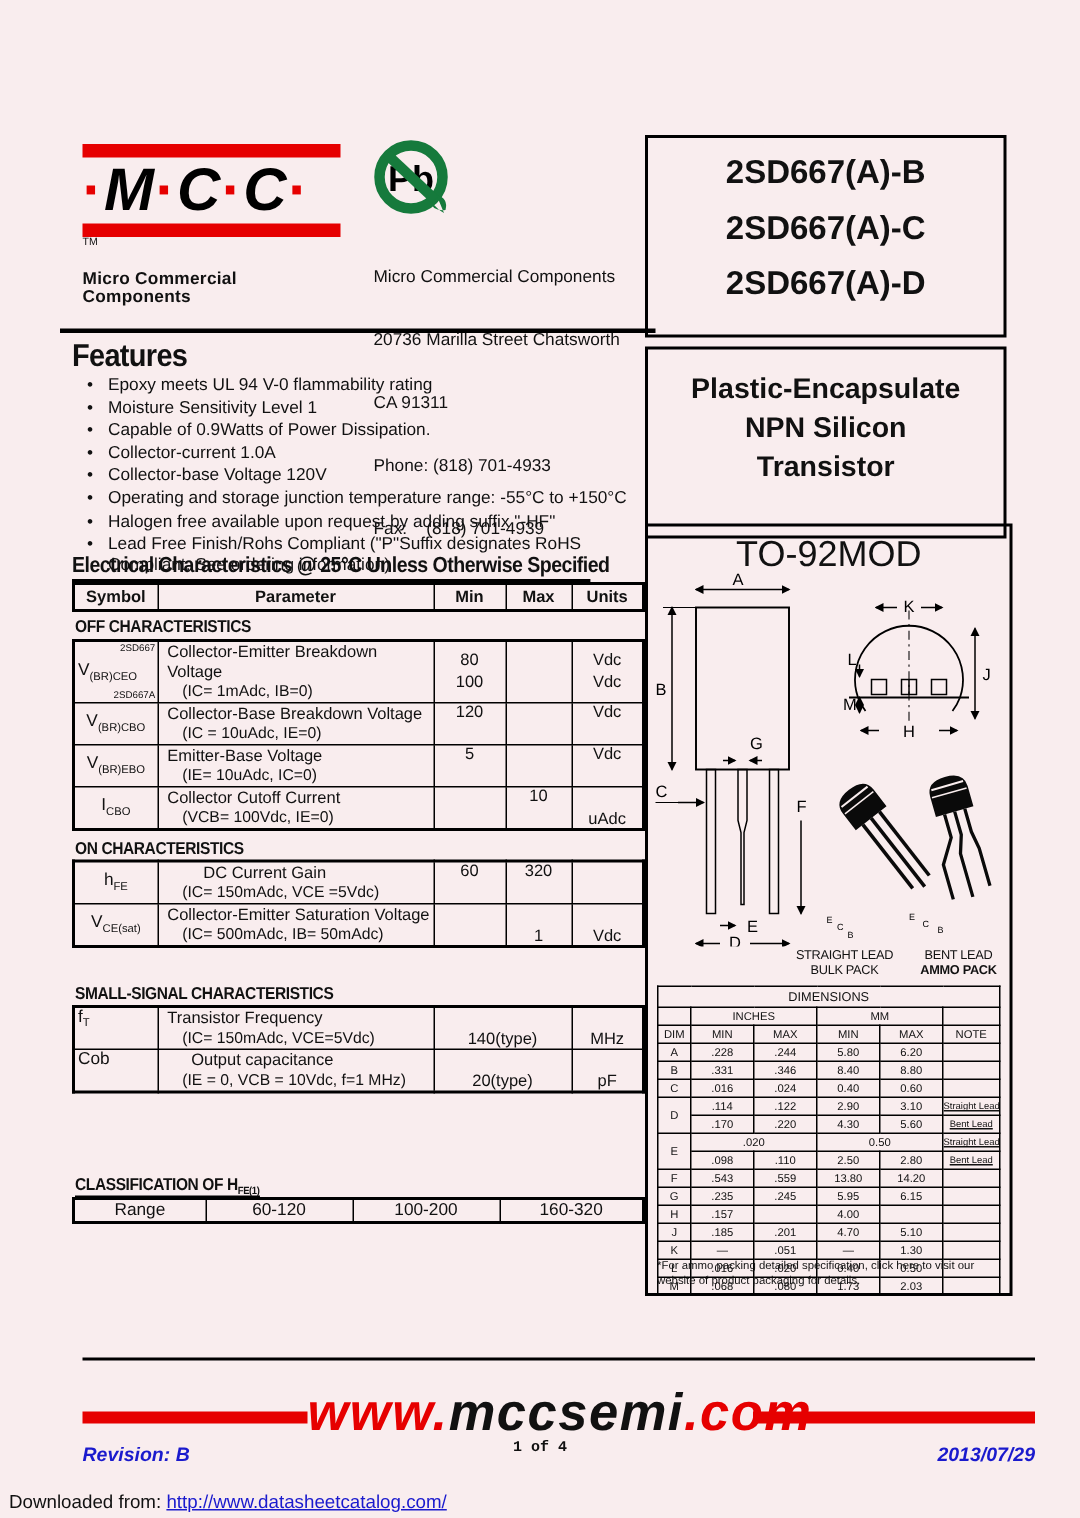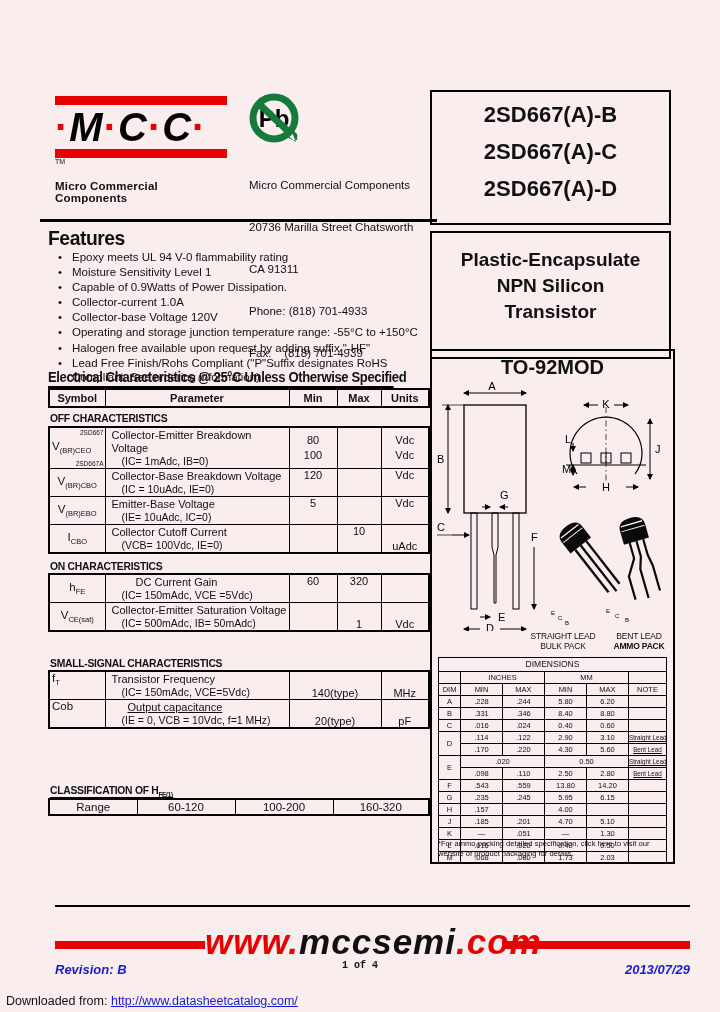--- a/index.html
+++ b/index.html
@@ -34,21 +34,21 @@
   .spec td,.spec th{border:1.5px solid #000;padding:0 2px;vertical-align:middle;text-align:center;overflow:hidden;}
   .spec .param{text-align:left;padding-left:6px;}
   .spec .pname{line-height:13px;padding-top:1px;}
   .spec .pcond{line-height:13px;font-size:10.5px;padding-left:10px;}
   .spec .symcell{position:relative;font-size:11.5px;}
   .spec sub{font-size:7.5px;}
   .vtop{position:absolute;top:1px;right:1px;font-size:6.5px;}
   .vbot{position:absolute;bottom:1px;right:1px;font-size:6.5px;}
   .stack div{line-height:15px;}
   
-  .pkg-title{font-size:20px;font-weight:bold;text-align:center;}
+  .pkg-title{font-size:24px;font-weight:normal;text-align:center;}
   .cap{font-size:8.5px;line-height:10px;text-align:center;letter-spacing:-.2px;}
   .cap b{font-weight:900;}
   table.dims{border-collapse:collapse;table-layout:fixed;border:1.5px solid #000;font-size:7.5px;}
   .dims td,.dims th{border:1px solid #000;padding:0;text-align:center;line-height:11px;height:11px;font-weight:normal;overflow:hidden;white-space:nowrap;}
   .dims .dimtitle{font-size:8.5px;line-height:13px;height:13px;}
   .dims .note{font-size:6.3px;text-decoration:underline;}
   .pkg-note{font-size:7.6px;line-height:9.5px;}
   
   .redbar{background:#e60000;height:8px;}
   .site{font-size:35px;font-weight:bold;font-style:italic;letter-spacing:1px;white-space:nowrap;}
@@ -266,21 +266,21 @@
     <td class="param">
       <div class="pname">Transistor Frequency</div>
       <div class="pcond">(IC= 150mAdc, VCE=5Vdc)</div>
     </td>
     <td style="vertical-align:bottom;">140(type)</td>
     <td style="vertical-align:bottom;">MHz</td>
   </tr>
   <tr style="height:27px;">
     <td class="symcell" style="vertical-align:top;text-align:left;"><span>Cob</span><sub></sub></td>
     <td class="param">
-      <div class="pname" style="padding-left:16px;text-decoration:underline;">Output capacitance</div>
+      <div class="pname" style="padding-left:16px;">Output capacitance</div>
       <div class="pcond">(IE = 0, VCB = 10Vdc, f=1 MHz)</div>
     </td>
     <td style="vertical-align:bottom;">20(type)</td>
     <td style="vertical-align:bottom;">pF</td>
   </tr>
 </tbody>
   </table>
 
 <div class="abs sechead" style="left:50px;top:784px;">
   <span class="underl"><span>CLASSIFICATION OF H</span><sub style="font-size:7px;">FE(1)</sub></span>

